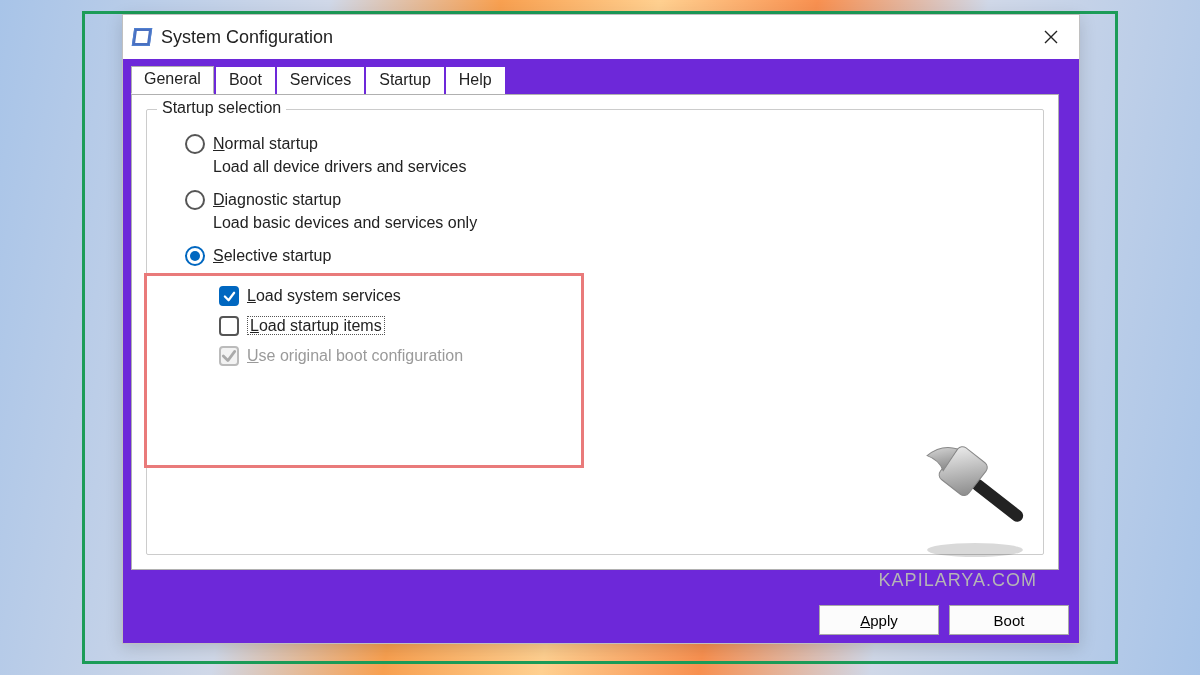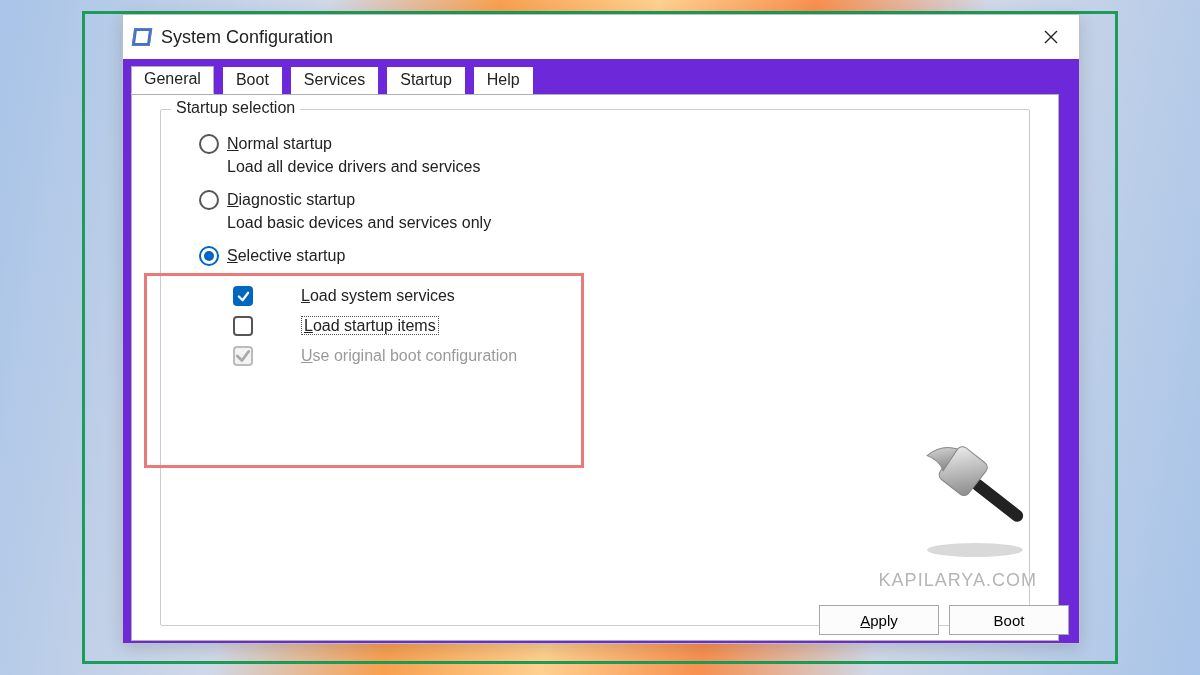--- a/index.html
+++ b/index.html
@@ -69,35 +69,35 @@
     .tab {
       padding: 3px 12px 5px 12px;
       font-size: 16px;
       color: #222;
       border: 1px solid transparent;
       border-bottom: none;
       position: relative;
       top: 1px;
       background: #fff;
       cursor: default;
-      margin-right: 9px;
+      margin-right: 2px;
     }
     .tab.active {
       border: 1px solid #b0b0b0;
       border-bottom: 1px solid #fff;
       background: #fff;
       z-index: 2;
     }
     .tabcontent {
       margin: 0 20px 8px 8px;
       border: 1px solid #b0b0b0;
-      height: 547px;
-      position: relative;
-      background: #fff;
-      padding: 14px 28px;
+      height: 476px;
+      position: relative;
+      background: #fff;
+      padding: 14px 14px;
     }
     .groupbox {
       position: relative;
       border: 1px solid #ccc;
       border-radius: 2px;
       height: 100%;
       padding: 20px 20px;
     }
     .groupbox-title {
       position: absolute;
@@ -123,21 +123,20 @@
     .radio.selected { border-color: #0067c0; }
     .radio.selected::after{
       content:""; width:10px; height:10px; border-radius:50%; background:#0067c0;
     }
     .option-label { font-size: 16px; color:#222; }
     .option-label .ul { text-decoration: underline; }
     .option-desc { margin:0 0 14px 46px; font-size:16px; color:#222; }
     .check-row{
       display:flex; align-items:center;
       margin: 4px 0 10px 52px;
-      gap: 40px;
     }
     .check{
       width:20px; height:20px; border:2px solid #555; border-radius:4px;
       margin-right:8px; display:inline-flex; align-items:center; justify-content:center;
       background:#fff;
     }
     .check.checked{ background:#0067c0; border-color:#0067c0; }
     .check.checked svg{ width:13px; height:13px; }
     .check.disabled{ background:#f3f3f3; border-color:#bbb; }
     .check.disabled svg path{ stroke:#aaa; }

